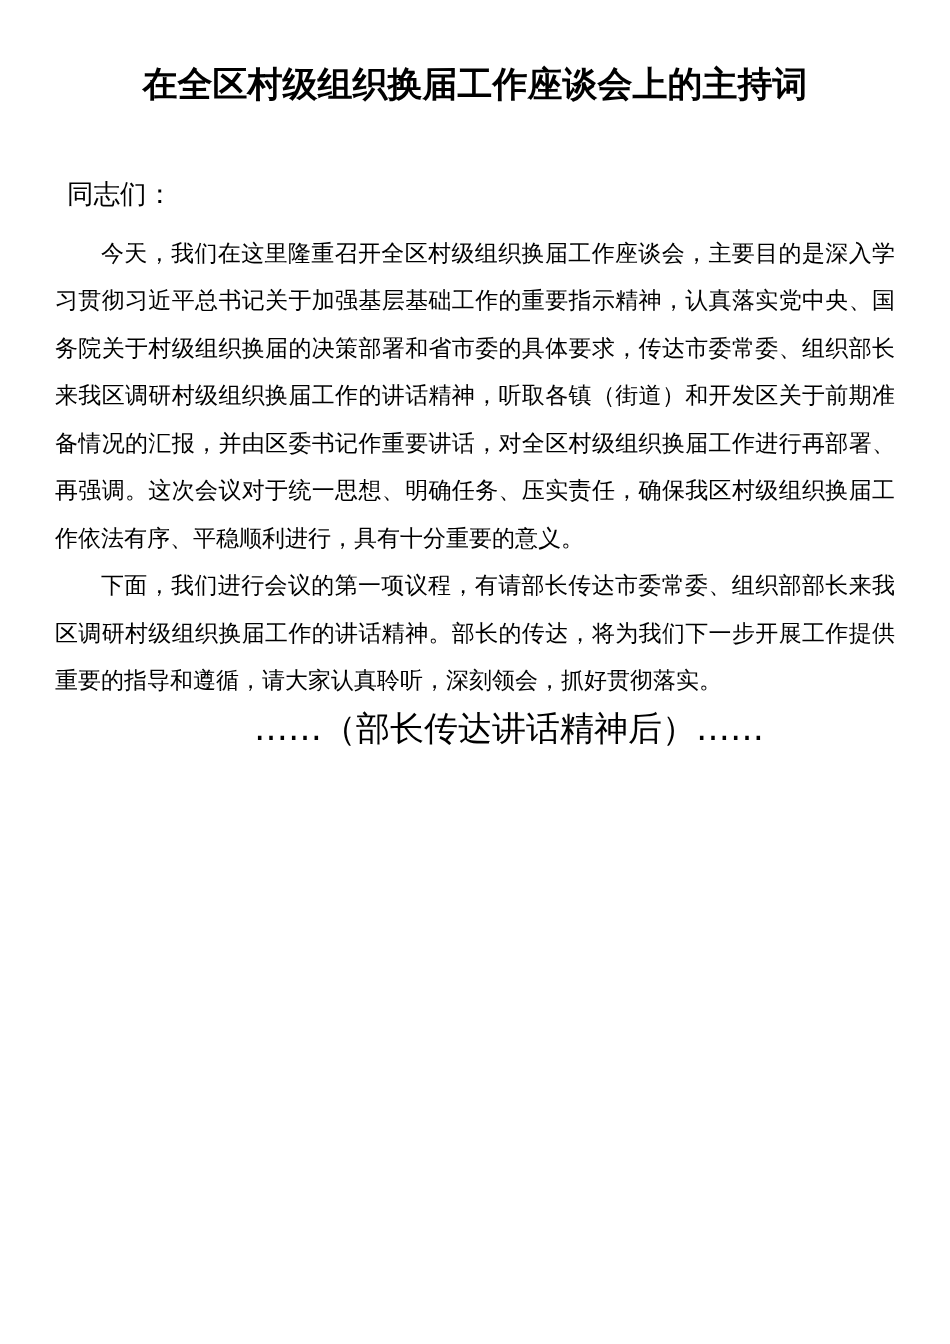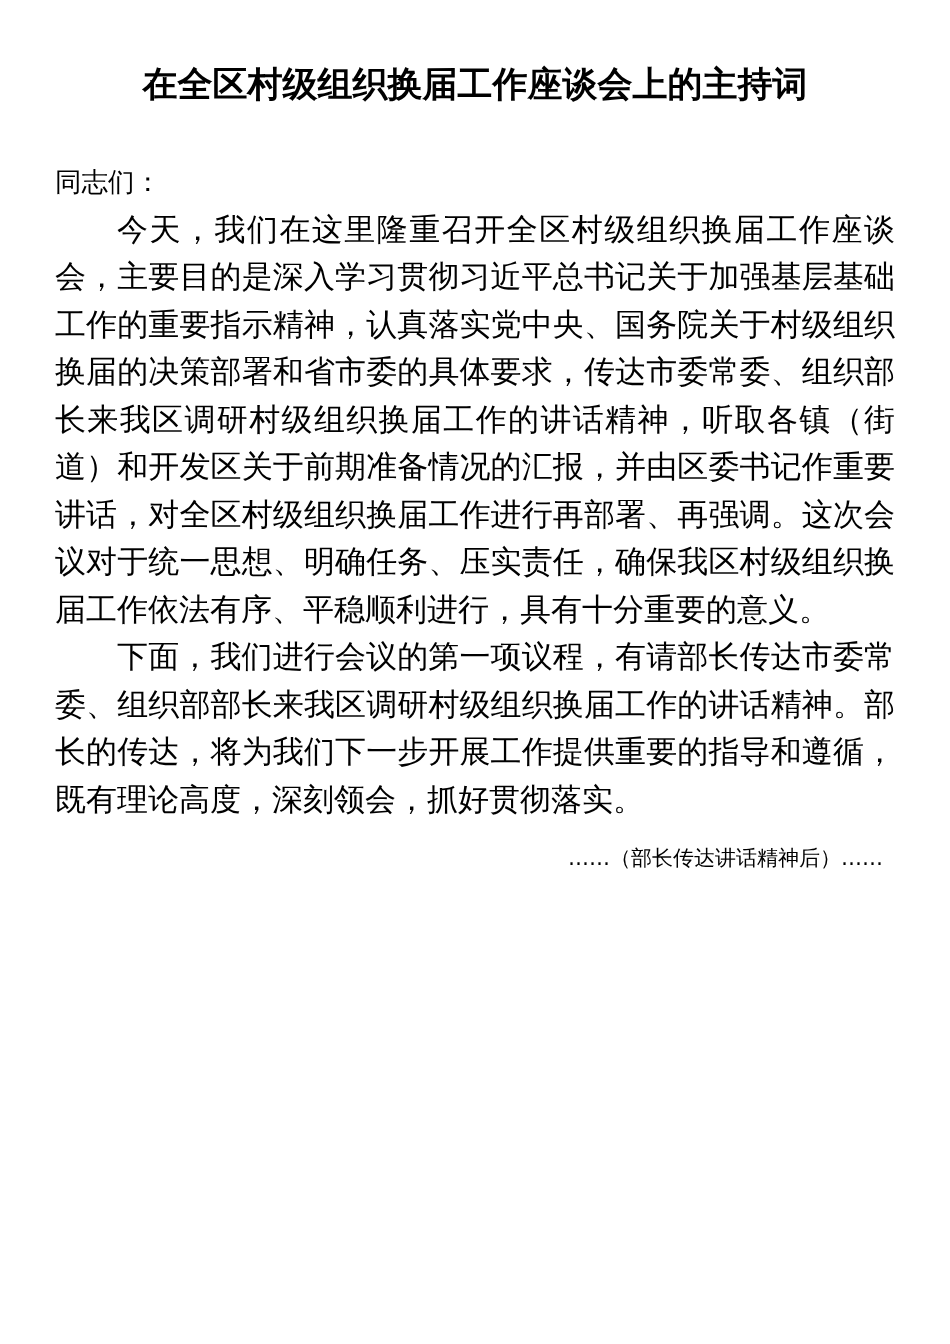--- a/index.html
+++ b/index.html
@@ -40,56 +40,56 @@
     padding-bottom: 0;
   }
   .title-spacer {
     height: 52px;
   }
   .salutation {
     font-size: 26.5px;
     line-height: 47.5px;
     text-align: left;
     text-indent: 0;
-    margin: 0;
+    margin: 12px;
     white-space: nowrap;
   }
   .body-para {
-    font-size: 31px;
+    font-size: 23px;
     line-height: 47.5px;
     text-align: justify;
     text-align-last: left;
     text-indent: 2em;
     margin: 0;
     word-break: break-all;
     letter-spacing: 0px;
   }
   .ellipsis-para {
-    font-size: 21px;
+    font-size: 34px;
     line-height: 47.5px;
-    text-align: right;
+    text-align: center;
     text-indent: 2em;
-    margin: 12px;
+    margin: 0;
     white-space: nowrap;
   }
 </style>
 </head>
 <body>
 
 <div class="page">
   <div class="page-inner">
 
     <h1 class="doc-title">在全区村级组织换届工作座谈会上的主持词</h1>
 
     <div class="title-spacer"></div>
 
     <p class="salutation">同志们：</p>
 
     <p class="body-para">今天，我们在这里隆重召开全区村级组织换届工作座谈会，主要目的是深入学习贯彻习近平总书记关于加强基层基础工作的重要指示精神，认真落实党中央、国务院关于村级组织换届的决策部署和省市委的具体要求，传达市委常委、组织部长来我区调研村级组织换届工作的讲话精神，听取各镇（街道）和开发区关于前期准备情况的汇报，并由区委书记作重要讲话，对全区村级组织换届工作进行再部署、再强调。这次会议对于统一思想、明确任务、压实责任，确保我区村级组织换届工作依法有序、平稳顺利进行，具有十分重要的意义。</p>
 
-    <p class="body-para">下面，我们进行会议的第一项议程，有请部长传达市委常委、组织部部长来我区调研村级组织换届工作的讲话精神。部长的传达，将为我们下一步开展工作提供重要的指导和遵循，既有理论高度，深刻领会，抓好贯彻落实。</p>
+    <p class="body-para">下面，我们进行会议的第一项议程，有请部长传达市委常委、组织部部长来我区调研村级组织换届工作的讲话精神。部长的传达，将为我们下一步开展工作提供重要的指导和遵循，请大家认真聆听，深刻领会，抓好贯彻落实。</p>
 
     <p class="ellipsis-para">……（部长传达讲话精神后）……</p>
 
 
 
   </div>
 </div>
 
 </body></html>

